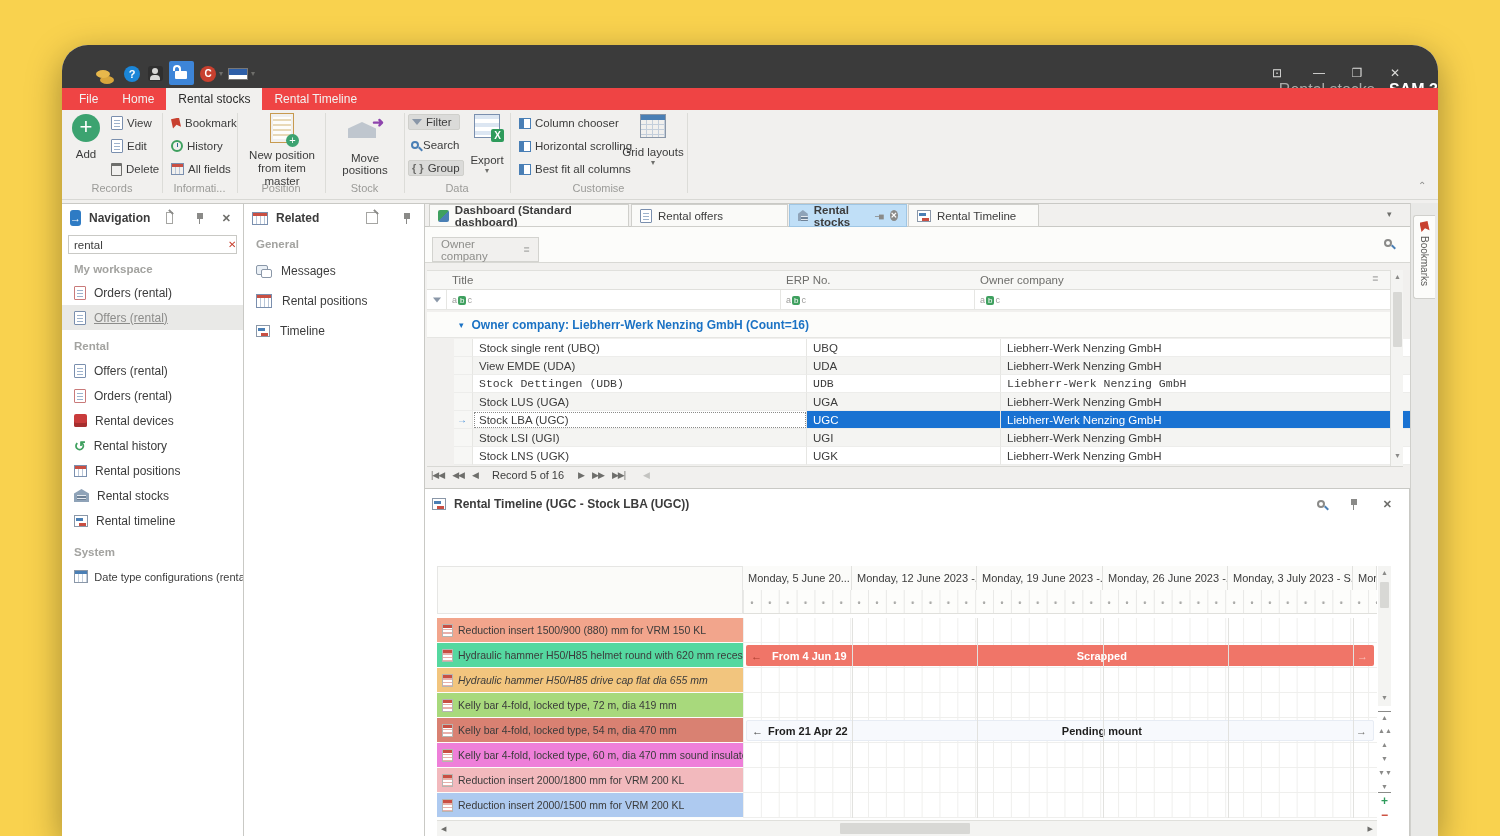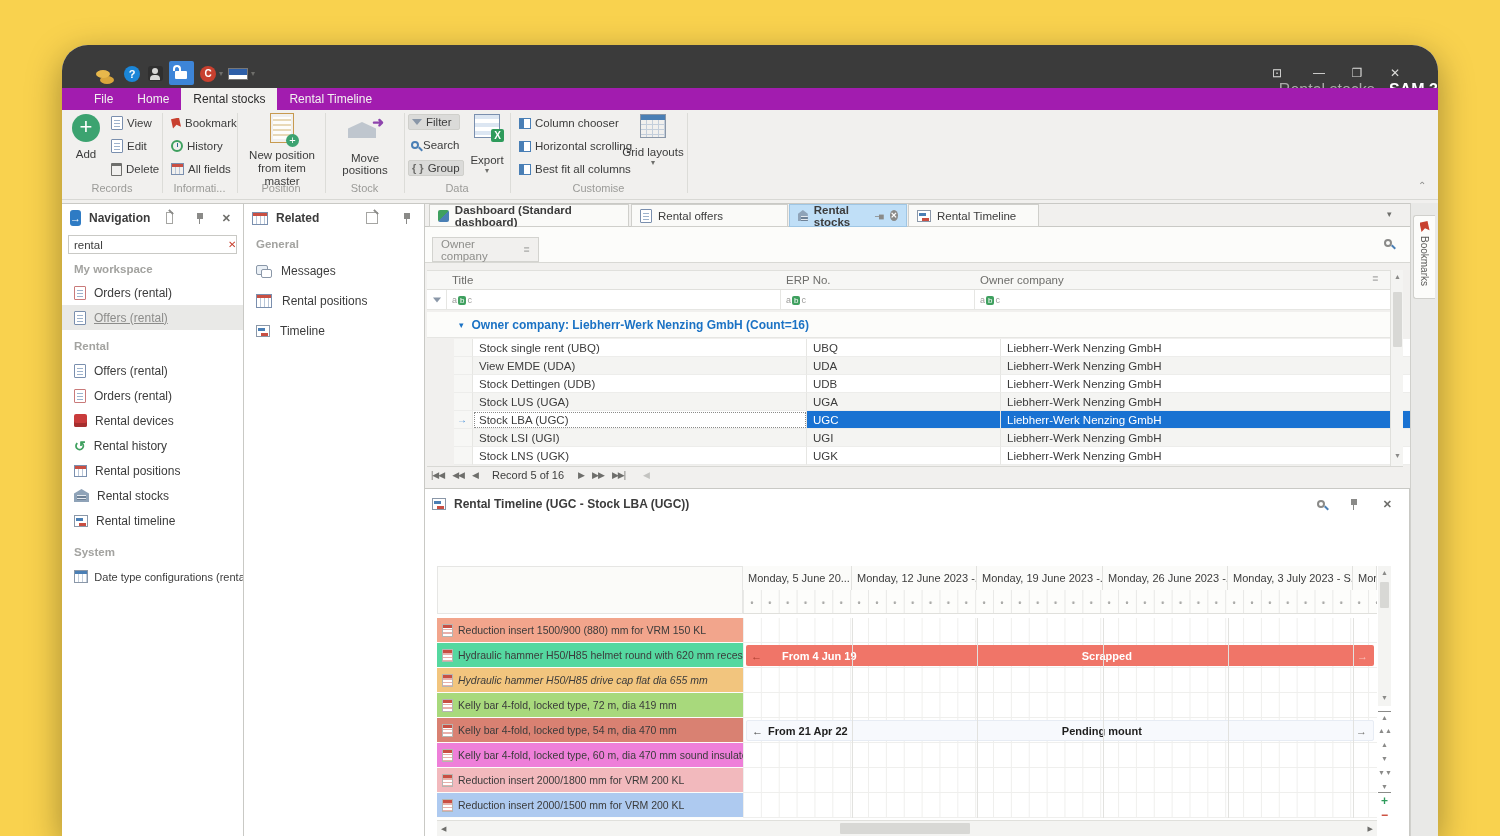--- a/index.html
+++ b/index.html
@@ -11,21 +11,21 @@
             box-shadow:0 10px 35px rgba(0,0,0,.35); }
 
   
   .titlebar { left:0; top:0; width:1376px; height:43px; background:#3B3B3B; }
   .qat-ic { top:20px; height:17px; display:flex; align-items:center; }
   .title-text { left:0; right:0; top:36px; text-align:right; font-size:16px; color:#A9A9A7; }
   .title-text b { color:#FFFFFF; }
   .winbtn { top:21px; width:18px; height:15px; color:#DCDCDA; font-size:12px; text-align:center; line-height:15px; }
 
   
-  .ribbontabs { left:0; top:43px; width:1376px; height:22px; background:#a21caf; display:flex; padding-left:20px; }
+  .ribbontabs { left:0; top:43px; width:1376px; height:22px; background:#ef4444; display:flex; padding-left:5px; }
   .rtab { color:#F2F2F0; font-size:12px; padding:4px 12px 0 12px; height:22px; }
   .rtab.active { background:#F1F0EE; color:#2B2B2B; }
 
   
   .ribbon { left:0; top:65px; width:1376px; height:90px; background:#F1F0EE; border-bottom:1px solid #D8D8D4; }
   .rsep { top:3px; width:1px; height:80px; background:#DCDCD8; }
   .rgrouplabel { top:72px; font-size:11px; color:#9B9B98; text-align:center; }
   .rsmall { height:16px; display:flex; align-items:center; gap:4px; font-size:11.5px; color:#3C3C3C; padding:1px 3px; }
   .rsmall.hl { background:#DBDBD9; border:1px solid #CFCFCB; border-radius:2px; }
   .rbig { text-align:center; font-size:11.5px; color:#3C3C3C; }
@@ -410,21 +410,21 @@
     <div class="gcell" style="left:19px;width:334px;background:#fff;">Stock single rent (UBQ)</div>
     <div class="gcell" style="left:353px;width:194px;background:#fff;">UBQ</div>
     <div class="gcell" style="left:547px;width:416px;background:#fff;">Liebherr-Werk Nenzing GmbH</div>
   </div>
   <div class="grow" style="left:365px;top:312px;width:963px;">
     <div class="gcell" style="left:0;width:19px;background:#F7F7F5;"></div>
     <div class="gcell" style="left:19px;width:334px;background:#F4F4F2;">View EMDE (UDA)</div>
     <div class="gcell" style="left:353px;width:194px;background:#F4F4F2;">UDA</div>
     <div class="gcell" style="left:547px;width:416px;background:#F4F4F2;">Liebherr-Werk Nenzing GmbH</div>
   </div>
-  <div class="grow" style="left:365px;top:330px;width:963px;">
+  <div class="grow" style="left:365px;top:330px;width:963px;font-family:Liberation Mono, monospace;">
     <div class="gcell" style="left:0;width:19px;background:#F7F7F5;"></div>
     <div class="gcell" style="left:19px;width:334px;background:#fff;">Stock Dettingen (UDB)</div>
     <div class="gcell" style="left:353px;width:194px;background:#fff;">UDB</div>
     <div class="gcell" style="left:547px;width:416px;background:#fff;">Liebherr-Werk Nenzing GmbH</div>
   </div>
   <div class="grow" style="left:365px;top:348px;width:963px;">
     <div class="gcell" style="left:0;width:19px;background:#F7F7F5;"></div>
     <div class="gcell" style="left:19px;width:334px;background:#F4F4F2;">Stock LUS (UGA)</div>
     <div class="gcell" style="left:353px;width:194px;background:#F4F4F2;">UGA</div>
     <div class="gcell" style="left:547px;width:416px;background:#F4F4F2;">Liebherr-Werk Nenzing GmbH</div>
@@ -510,21 +510,21 @@
     <div class="tl-chart"></div>
   </div>
   <div class="tl-row" style="top:598px;">
     <div class="tl-label" style="background: rgb(85, 216, 160);">
       <span class="cal2"></span>
         <span>Hydraulic hammer H50/H85 helmet round with 620 mm recess</span>
       </div>
     <div class="tl-chart">
       <div class="bar" style="left: 3px; width: 628px; background: rgb(240, 117, 104); color: rgb(255, 255, 255);">
         <span style="margin-left:5px;color:#A93B2D;">←</span>
-        <span style="margin-left:20px;">From 4 Jun 19</span>
+        <span style="margin-left:10px;">From 4 Jun 19</span>
         <span style="flex:1;text-align:center;">Scrapped</span>
         <span style="margin-right:6px;color:#F8C2BB;">→</span>
       </div>
     </div>
   </div>
   <div class="tl-row" style="top:623px;">
     <div class="tl-label" style="background: rgb(242, 197, 126); font-style: italic;">
       <span class="cal2"></span>
         <span>Hydraulic hammer H50/H85 drive cap flat dia 655 mm</span>
       </div>

